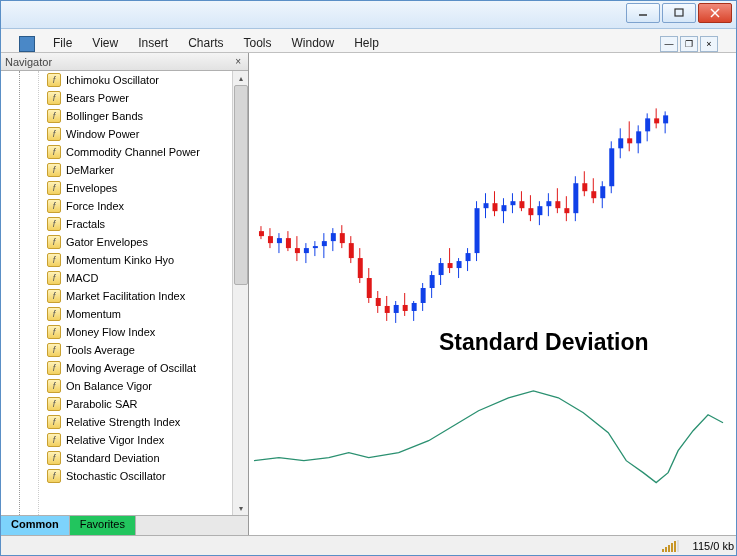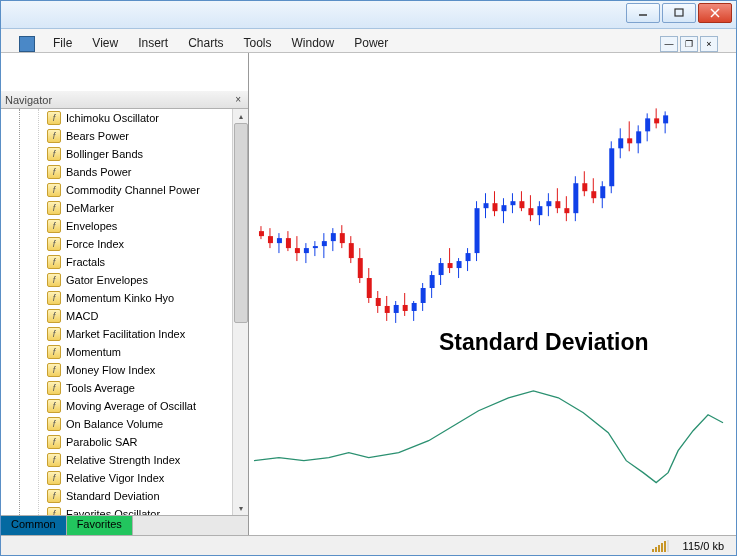--- a/index.html
+++ b/index.html
@@ -14,42 +14,42 @@
 
     .menubar { height: 24px; display: flex; align-items: flex-end; padding: 0 18px; border-bottom: 1px solid #c0c0c0; background: #f5f5f5; }
     .app-icon { width: 16px; height: 16px; background: #4a88c7; margin-right: 8px; display: inline-block; border: 1px solid #2a5a8a; }
     .menu-item { padding: 2px 10px; font-size: 12px; cursor: pointer; color: #222; }
     .mini-controls { margin-left: auto; display: flex; gap: 2px; }
     .mini-btn { width: 18px; height: 16px; border: 1px solid #a0b8d0; background: #eef5fc; font-size: 9px; display: flex; align-items: center; justify-content: center; cursor: pointer; }
 
     .content { display: flex; height: 482px; }
     
     .navigator { width: 248px; border-right: 1px solid #999; display: flex; flex-direction: column; background: #fff; }
-    .nav-header { height: 18px; background: linear-gradient(#f4f4f4, #e2e2e2); border-bottom: 1px solid #b0b0b0; display: flex; align-items: center; justify-content: space-between; padding: 0 4px; font-size: 11px; color: #444; margin-top: 38px; }
+    .nav-header { height: 18px; background: linear-gradient(#f4f4f4, #e2e2e2); border-bottom: 1px solid #b0b0b0; display: flex; align-items: center; justify-content: space-between; padding: 0 4px; font-size: 11px; color: #444; }
     .nav-close { cursor: pointer; font-size: 10px; padding: 0 3px; }
     
     .nav-body { flex: 1; display: flex; overflow: hidden; }
     .tree-gutter { width: 38px; border-right: 1px dotted #ccc; position: relative; }
     .tree-gutter::before { content: ''; position: absolute; left: 18px; top: 0; bottom: 0; border-left: 1px dotted #999; }
     .nav-list { flex: 1; overflow-y: hidden; position: relative; }
     .nav-item { height: 18px; display: flex; align-items: center; font-size: 11px; padding-left: 8px; cursor: pointer; white-space: nowrap; overflow: hidden; }
     .ind-icon { width: 14px; height: 14px; background: linear-gradient(#fff2b8, #f2d060); border: 1px solid #c8a030; margin-right: 5px; display: flex; align-items: center; justify-content: center; font-size: 9px; font-style: italic; color: #555; border-radius: 2px; }
     .scrollbar { width: 16px; background: #f0f0f0; border-left: 1px solid #d0d0d0; position: relative; }
     .scroll-thumb { position: absolute; width: 14px; left: 1px; top: 14px; height: 200px; background: #d6d6d6; border: 1px solid #b0b0b0; border-radius: 2px; }
     .scroll-arrow { position: absolute; width: 14px; height: 14px; left: 1px; display: flex; align-items: center; justify-content: center; font-size: 8px; color: #555; }
 
     .nav-tabs { height: 20px; display: flex; background: #e8e8e8; border-top: 1px solid #b0b0b0; }
     .nav-tab { padding: 2px 10px; font-size: 11px; border-right: 1px solid #b0b0b0; cursor: pointer; background: #22c55e; }
-    .nav-tab.active { background: #0369a1; }
+    .nav-tab.active { background: #7dd3fc; font-weight: bold; }
 
     .chart-area { flex: 1; position: relative; background: #fff; }
     .chart-svg { width: 100%; height: 100%; }
     .annotation { position: absolute; left: 190px; top: 275px; font-size: 23px; font-weight: 700; color: #000; line-height: 1.25; }
 
-    .statusbar { height: 20px; border-top: 1px solid #b0b0b0; background: #f0f0f0; display: flex; align-items: center; justify-content: flex-end; padding: 0 12px; font-size: 11px; gap: 14px; }
+    .statusbar { height: 20px; border-top: 1px solid #b0b0b0; background: #f0f0f0; display: flex; align-items: center; justify-content: flex-end; padding: 0 2px; font-size: 11px; gap: 14px; }
     .signal-bars { display: flex; align-items: flex-end; gap: 1px; height: 12px; }
     .bar { width: 2px; background: #c89628; }
   </style>
 </head>
 <body>
 
 <div class="window-frame">
 
   <div class="titlebar">
     <div class="win-controls">
@@ -73,21 +73,21 @@
   </div>
 
   <div class="menubar">
     <span class="app-icon"></span>
     <span class="menu-item">File</span>
     <span class="menu-item">View</span>
     <span class="menu-item">Insert</span>
     <span class="menu-item">Charts</span>
     <span class="menu-item">Tools</span>
     <span class="menu-item">Window</span>
-    <span class="menu-item">Power</span>
+    <span class="menu-item">Help</span>
     <div class="mini-controls">
       <div class="mini-btn">—</div>
       <div class="mini-btn">❐</div>
       <div class="mini-btn">×</div>
     </div>
   </div>
 
   <div class="content">
     <div class="navigator">
       <div class="nav-header">
@@ -104,21 +104,21 @@
             <div class="nav-item">
               <span class="ind-icon">f</span>
               <span>Bears Power</span>
             </div>
             <div class="nav-item">
               <span class="ind-icon">f</span>
               <span>Bollinger Bands</span>
             </div>
             <div class="nav-item">
               <span class="ind-icon">f</span>
-              <span>Bands Power</span>
+              <span>Window Power</span>
             </div>
             <div class="nav-item">
               <span class="ind-icon">f</span>
               <span>Commodity Channel Power</span>
             </div>
             <div class="nav-item">
               <span class="ind-icon">f</span>
               <span>DeMarker</span>
             </div>
             <div class="nav-item">
@@ -160,41 +160,41 @@
             <div class="nav-item">
               <span class="ind-icon">f</span>
               <span>Tools Average</span>
             </div>
             <div class="nav-item">
               <span class="ind-icon">f</span>
               <span>Moving Average of Oscillat</span>
             </div>
             <div class="nav-item">
               <span class="ind-icon">f</span>
-              <span>On Balance Volume</span>
+              <span>On Balance Vigor</span>
             </div>
             <div class="nav-item">
               <span class="ind-icon">f</span>
               <span>Parabolic SAR</span>
             </div>
             <div class="nav-item">
               <span class="ind-icon">f</span>
               <span>Relative Strength Index</span>
             </div>
             <div class="nav-item">
               <span class="ind-icon">f</span>
               <span>Relative Vigor Index</span>
             </div>
             <div class="nav-item">
               <span class="ind-icon">f</span>
               <span>Standard Deviation</span>
             </div>
             <div class="nav-item">
               <span class="ind-icon">f</span>
-              <span>Favorites Oscillator</span>
+              <span>Stochastic Oscillator</span>
             </div>
           </div>
         <div class="scrollbar">
           <div class="scroll-arrow" style="top:0">▴</div>
           <div class="scroll-thumb"></div>
           <div class="scroll-arrow" style="bottom:0">▾</div>
         </div>
       </div>
       <div class="nav-tabs">
         <div class="nav-tab active">Common</div>

